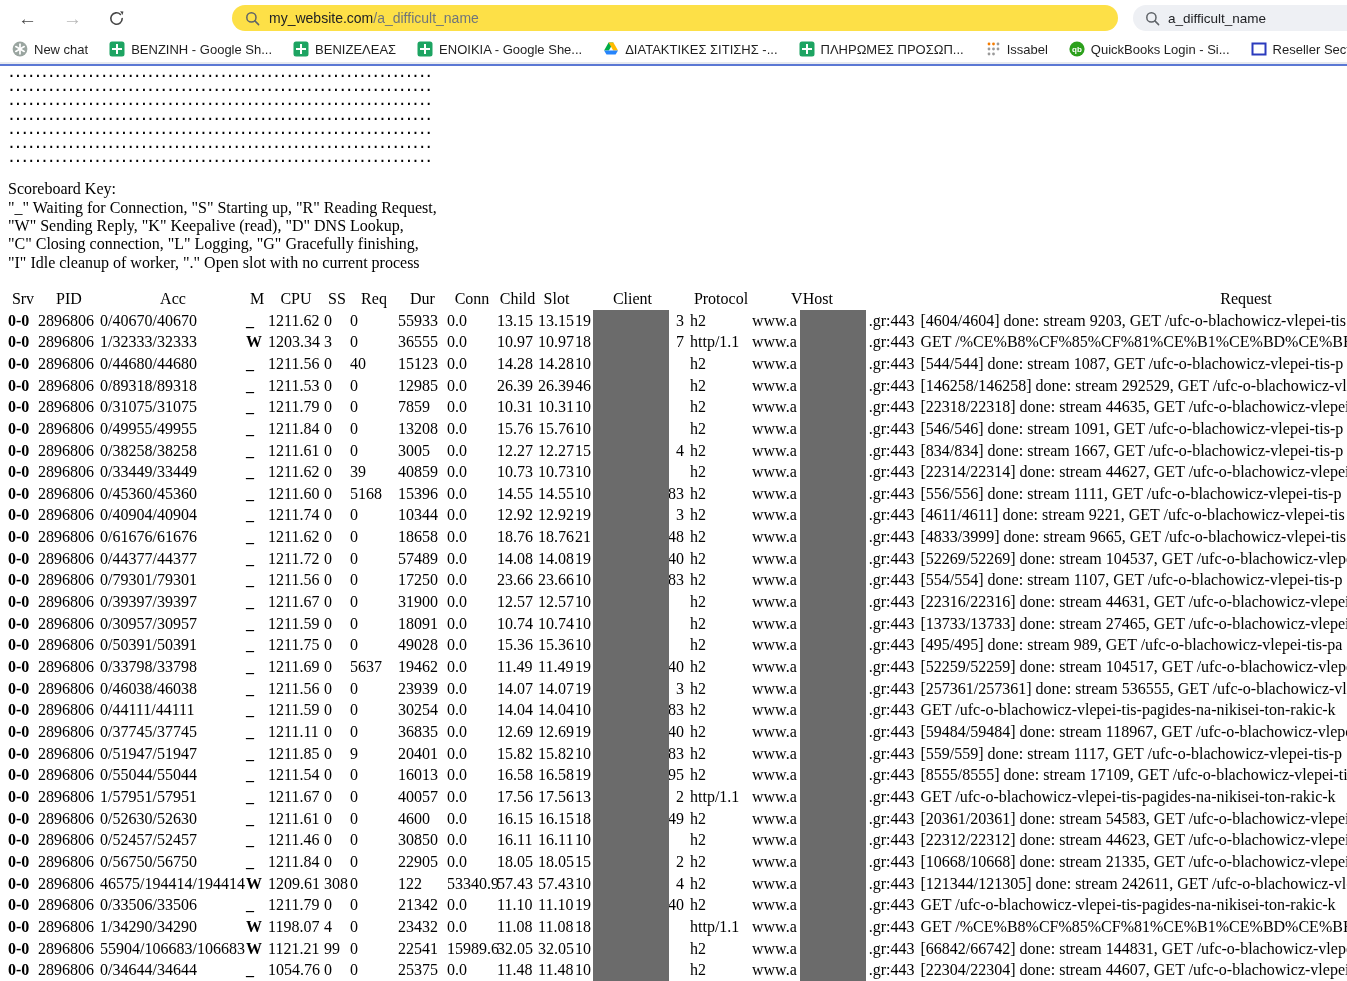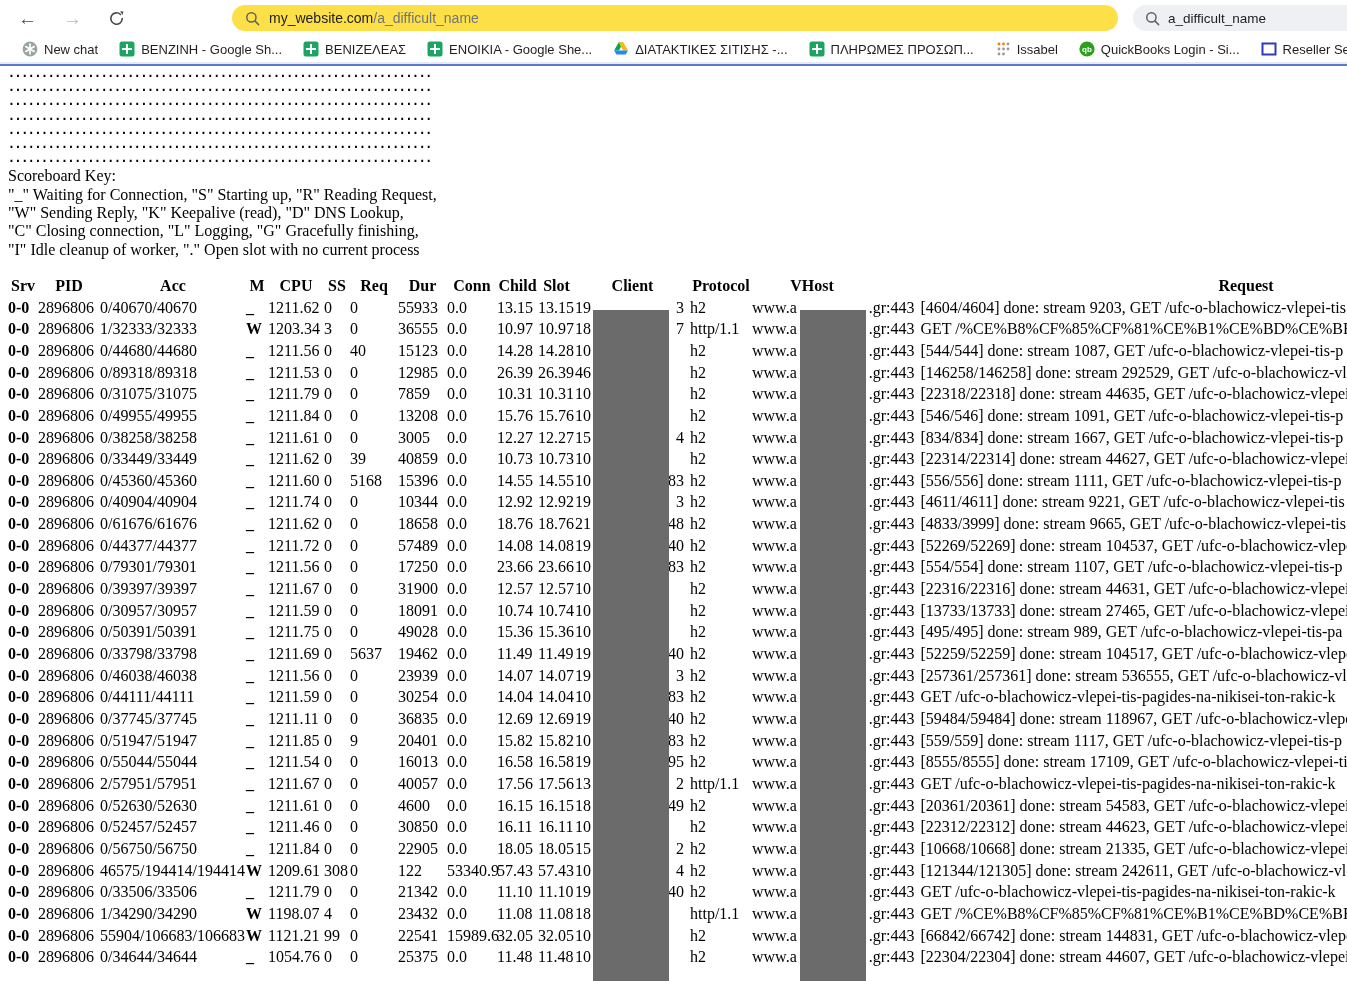--- a/index.html
+++ b/index.html
@@ -21,45 +21,45 @@
   .url-pill .mag{margin:0 9px 0 13px;flex:0 0 auto;display:flex;}
   .url-text{font-size:14px;color:#202124;white-space:nowrap;}
   .url-text .path{color:#70757a;}
   .search-pill{
     position:absolute;left:1133px;top:5px;width:214px;height:26px;border-radius:13px 0 0 13px;
     background:#eef0f4;display:flex;align-items:center;overflow:hidden;
   }
   .search-pill .mag{margin:0 8px 0 12px;flex:0 0 auto;display:flex;}
   .search-text{font-size:13.5px;color:#202124;white-space:nowrap;}
   .bookmarks-bar{
-    height:26px;display:flex;align-items:center;gap:21px;padding-left:22px;
+    height:26px;display:flex;align-items:center;gap:21px;padding-left:12px;
     border-bottom:2px solid #e7eaef;box-shadow:0 2px 0 #5b78d4;
     overflow:hidden;white-space:nowrap;background:#fff;
   }
   .bookmark{display:flex;align-items:center;gap:6px;cursor:pointer;flex:0 0 auto;}
   .bm-icon{width:16px;height:16px;display:inline-flex;flex:0 0 auto;}
   .bm-label{font-size:13px;color:#1f1f1f;}
   .bm-label:empty{display:none;}
   
   .page{
     font-family:"Liberation Serif","DejaVu Serif",serif;color:#000;
     padding-left:8px;position:relative;
   }
   .dots-block{margin-top:2px;}
   .dots-line{
     font-family:"DejaVu Sans Mono",monospace;font-size:11.5px;font-weight:bold;
     line-height:14.2px;letter-spacing:-0.3px;white-space:nowrap;
   }
-  .key-block{margin-top:2px;}
+  .key-block{margin-top:15px;}
   .key-line{font-size:16px;line-height:18.3px;white-space:nowrap;}
   .status-table{
     border-collapse:collapse;table-layout:fixed;width:1612px;margin-top:16px;
     font-size:16px;
   }
-  .status-table th{font-weight:bold;text-align:center;padding:0;line-height:21.65px;white-space:nowrap;overflow:visible;margin-top:48px;}
+  .status-table th{font-weight:normal;text-align:center;padding:0;line-height:21.65px;white-space:nowrap;overflow:visible;margin-top:48px;}
   .status-table td{text-align:left;padding:0;line-height:21.65px;white-space:nowrap;overflow:visible;}
   td.c-srv{font-weight:bold;}
   td.c-m{font-weight:bold;}
   .client-wrap{display:flex;justify-content:space-between;padding-right:6px;}
   .vhost-gap{display:inline-block;width:72px;}
   .req-text{margin-left:6px;}
   
   .redact{position:absolute;background:#6b6b6b;z-index:5;}
   .redact-client{left:593px;top:310px;width:76px;height:671px;}
   .redact-vhost{left:800px;top:310px;width:66px;height:671px;}
@@ -789,21 +789,21 @@
     </td>
     <td>h2</td>
     <td colspan="2">
       <span>www.a</span><span class="vhost-gap"></span><span>.gr:443</span><span class="req-text">[8555/8555] done: stream 17109, GET /ufc-o-blachowicz-vlepei-ti</span>
     </td>
   </tr>
 
   <tr>
     <td class="c-srv">0-0</td>
     <td>2896806</td>
-    <td>2/57951/57951</td>
+    <td>1/57951/57951</td>
     <td class="c-m">_</td>
     <td>1211.67</td>
     <td>0</td>
     <td>0</td>
     <td>40057</td>
     <td>0.0</td>
     <td>17.56</td>
     <td>17.56</td>
     <td>
       <div class="client-wrap">

